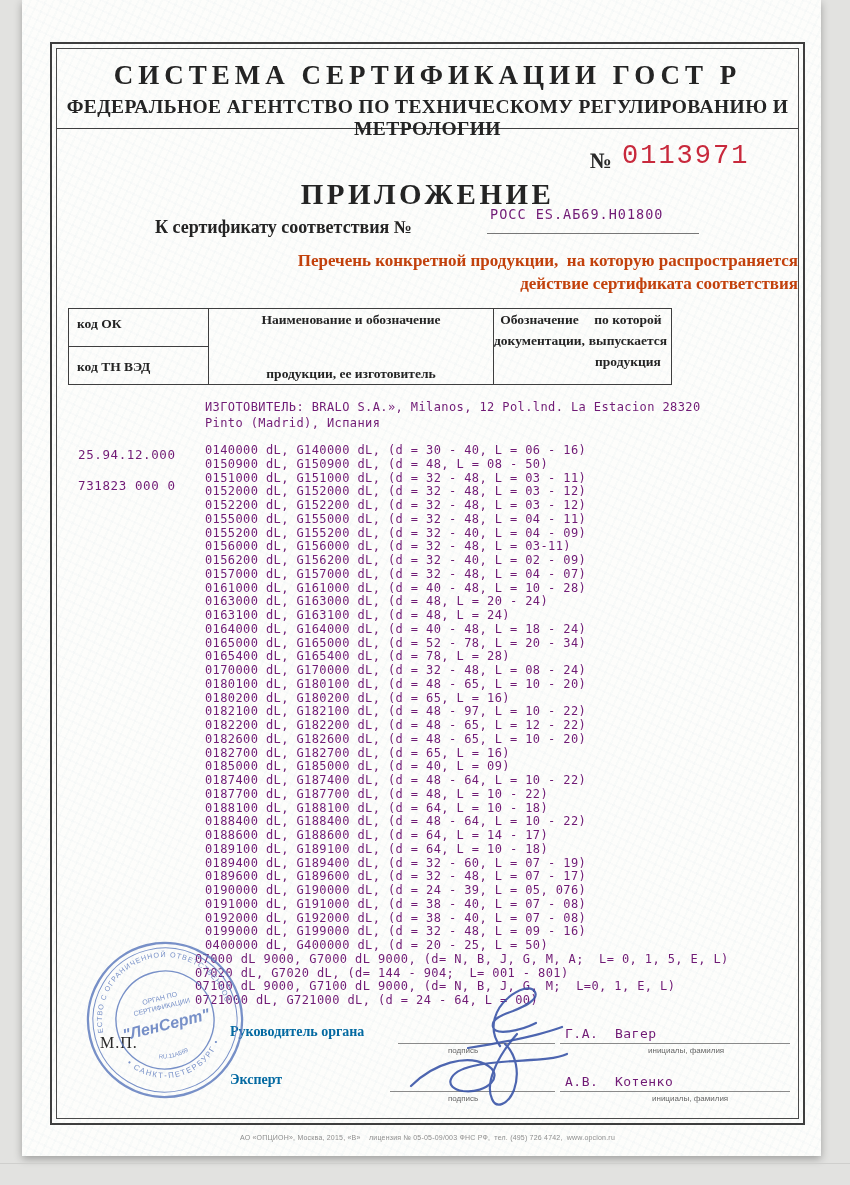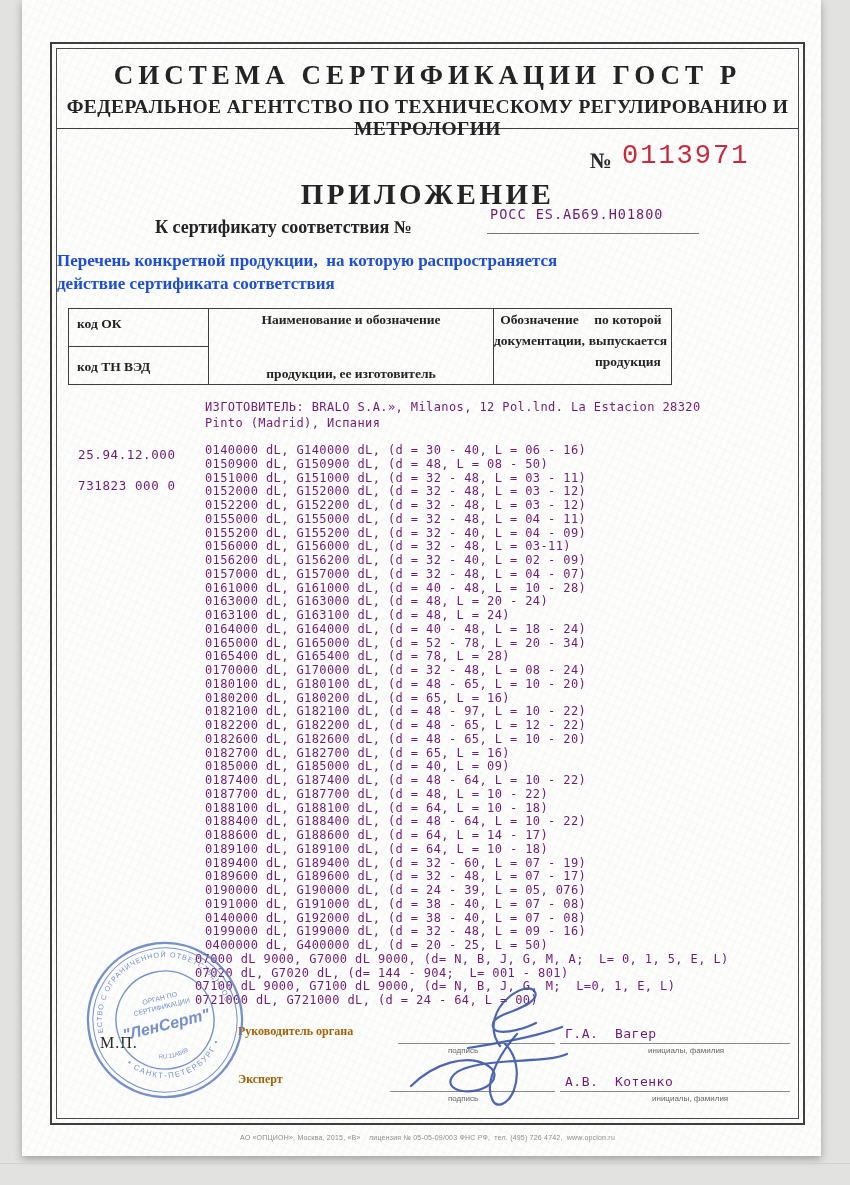--- a/index.html
+++ b/index.html
@@ -53,22 +53,22 @@
 
   .cert-label { position:absolute; left:155px; top:217px; font-size:18px; font-weight:bold; color:#242424; }
   .cert-number {
     position:absolute; left:490px; top:206px;
     font-family:"DejaVu Sans Mono","Liberation Mono",monospace;
     font-size:13.5px; letter-spacing:1px; color:#333; white-space:pre;
   }
   .cert-underline { position:absolute; left:487px; top:233px; width:212px; height:1px; background:#777; }
 
   .subtitle1, .subtitle2 {
-    position:absolute; left:57px; width:741px; text-align:left;
-    font-size:17px; font-weight:bold; color:#1d4ed8; white-space:pre;
+    position:absolute; left:57px; width:741px; text-align:right;
+    font-size:17px; font-weight:bold; color:#c2410c; white-space:pre;
   }
   .subtitle1 { top:251px; }
   .subtitle2 { top:274px; }
 
   .thead {
     position:absolute; left:68px; top:308px; width:604px; height:77px;
     border:1px solid #3e3e3e; font-size:13.5px; font-weight:bold; color:#242424;
     display:flex;
   }
   .thead .c1 { position:relative; width:140px; border-right:1px solid #3e3e3e; }
@@ -82,21 +82,21 @@
   .manufacturer {
     position:absolute; left:205px; top:400px;
     font-size:12px; letter-spacing:.4px; line-height:15.5px; white-space:pre;
   }
   .code-ok  { position:absolute; left:78px; top:447px; font-size:12.5px; letter-spacing:.6px; white-space:pre; }
   .code-tnv { position:absolute; left:78px; top:478px; font-size:12.5px; letter-spacing:.6px; white-space:pre; }
   .rows { position:absolute; left:205px; top:444px; }
   .product-row { font-size:12px; letter-spacing:.4px; line-height:13.75px; white-space:pre; }
   .product-row.out { margin-left:-10px; }
 
-  .sig-role { position:absolute; font-size:12px; font-weight:bold; color:#a16207;margin-left:8px; }
+  .sig-role { position:absolute; font-size:14px; font-weight:bold; color:#0369a1; }
   .role-head { left:230px; top:1024px; }
   .role-expert { left:230px; top:1072px; }
   .sigline { position:absolute; height:1px; background:#8a8a8a; }
   .sl-1 { left:398px; top:1043px; width:157px; }
   .sl-2 { left:560px; top:1043px; width:230px; }
   .sl-3 { left:390px; top:1091px; width:165px; }
   .sl-4 { left:560px; top:1091px; width:230px; }
   .sig-sub { position:absolute; font-family:"Liberation Sans",sans-serif; font-size:8px; color:#666; }
   .ss-1 { left:448px; top:1046px; }
   .ss-2 { left:648px; top:1046px; }
@@ -194,21 +194,21 @@
       <div class="product-row">0187400 dL, G187400 dL, (d = 48 - 64, L = 10 - 22)</div>
       <div class="product-row">0187700 dL, G187700 dL, (d = 48, L = 10 - 22)</div>
       <div class="product-row">0188100 dL, G188100 dL, (d = 64, L = 10 - 18)</div>
       <div class="product-row">0188400 dL, G188400 dL, (d = 48 - 64, L = 10 - 22)</div>
       <div class="product-row">0188600 dL, G188600 dL, (d = 64, L = 14 - 17)</div>
       <div class="product-row">0189100 dL, G189100 dL, (d = 64, L = 10 - 18)</div>
       <div class="product-row">0189400 dL, G189400 dL, (d = 32 - 60, L = 07 - 19)</div>
       <div class="product-row">0189600 dL, G189600 dL, (d = 32 - 48, L = 07 - 17)</div>
       <div class="product-row">0190000 dL, G190000 dL, (d = 24 - 39, L = 05, 076)</div>
       <div class="product-row">0191000 dL, G191000 dL, (d = 38 - 40, L = 07 - 08)</div>
-      <div class="product-row">0140000 dL, G192000 dL, (d = 38 - 40, L = 07 - 08)</div>
+      <div class="product-row">0192000 dL, G192000 dL, (d = 38 - 40, L = 07 - 08)</div>
       <div class="product-row">0199000 dL, G199000 dL, (d = 32 - 48, L = 09 - 16)</div>
       <div class="product-row">0400000 dL, G400000 dL, (d = 20 - 25, L = 50)</div>
       <div class="product-row out">07000 dL 9000, G7000 dL 9000, (d= N, B, J, G, M, A;  L= 0, 1, 5, E, L)</div>
       <div class="product-row out">07020 dL, G7020 dL, (d= 144 - 904;  L= 001 - 801)</div>
       <div class="product-row out">07100 dL 9000, G7100 dL 9000, (d= N, B, J, G, M;  L=0, 1, E, L)</div>
       <div class="product-row out">0721000 dL, G721000 dL, (d = 24 - 64, L = 00)</div>
     </div>
 
   <div class="sig-role role-head">Руководитель органа</div>
   <div class="sig-role role-expert">Эксперт</div>

